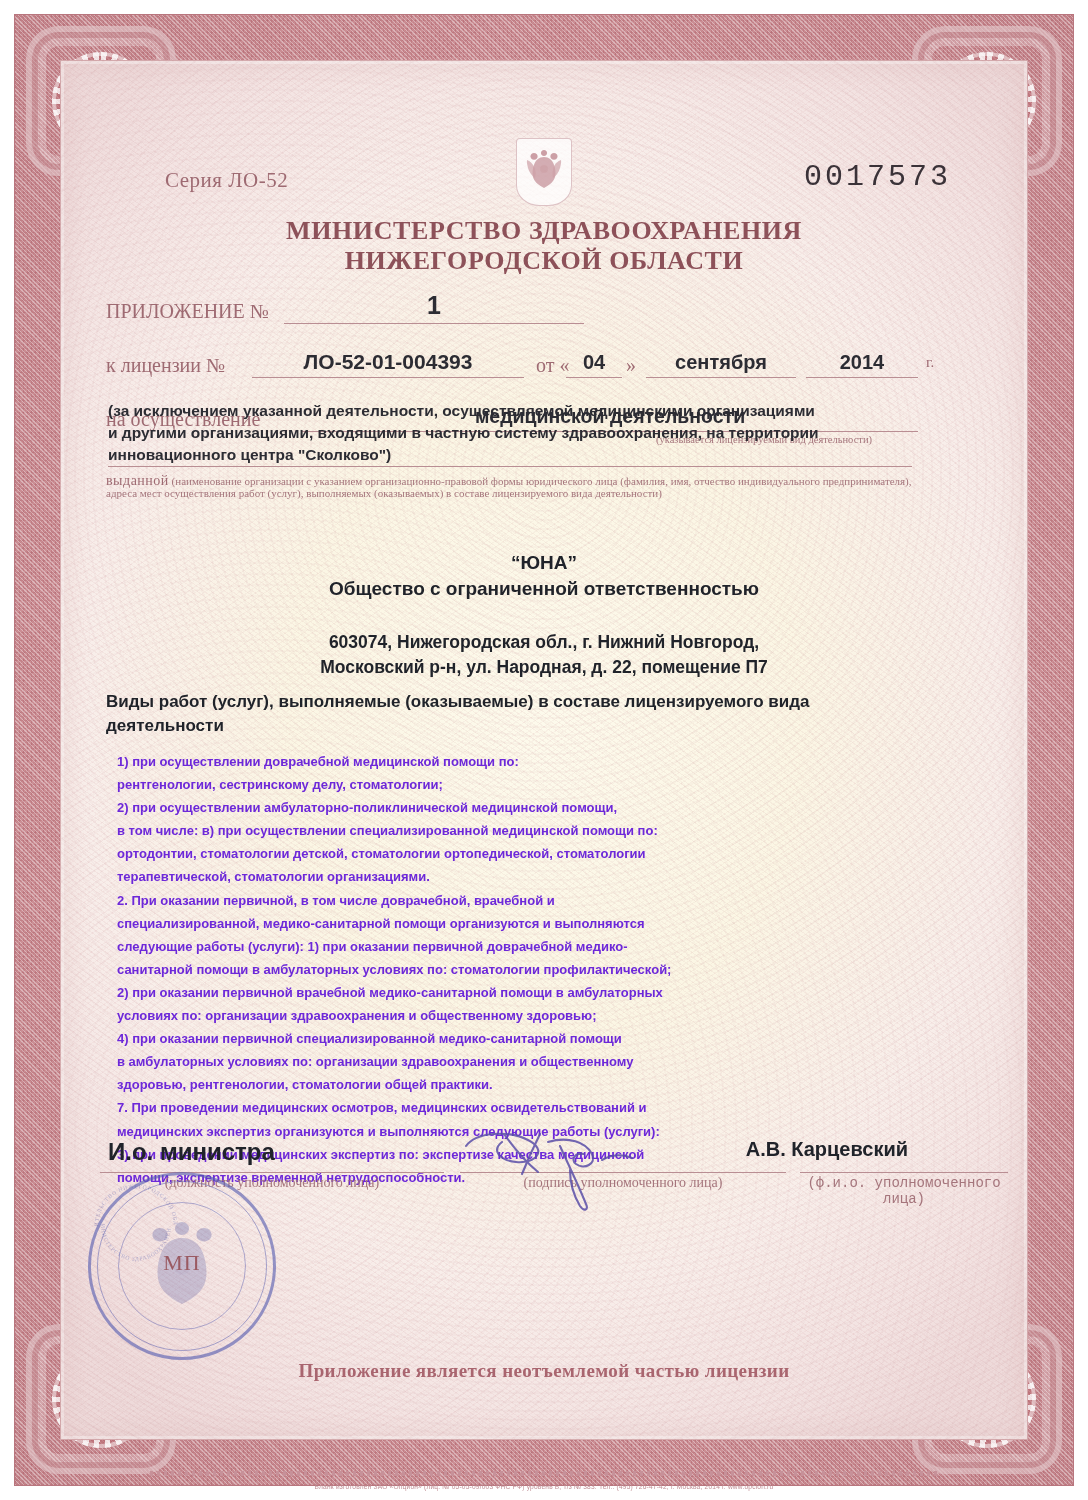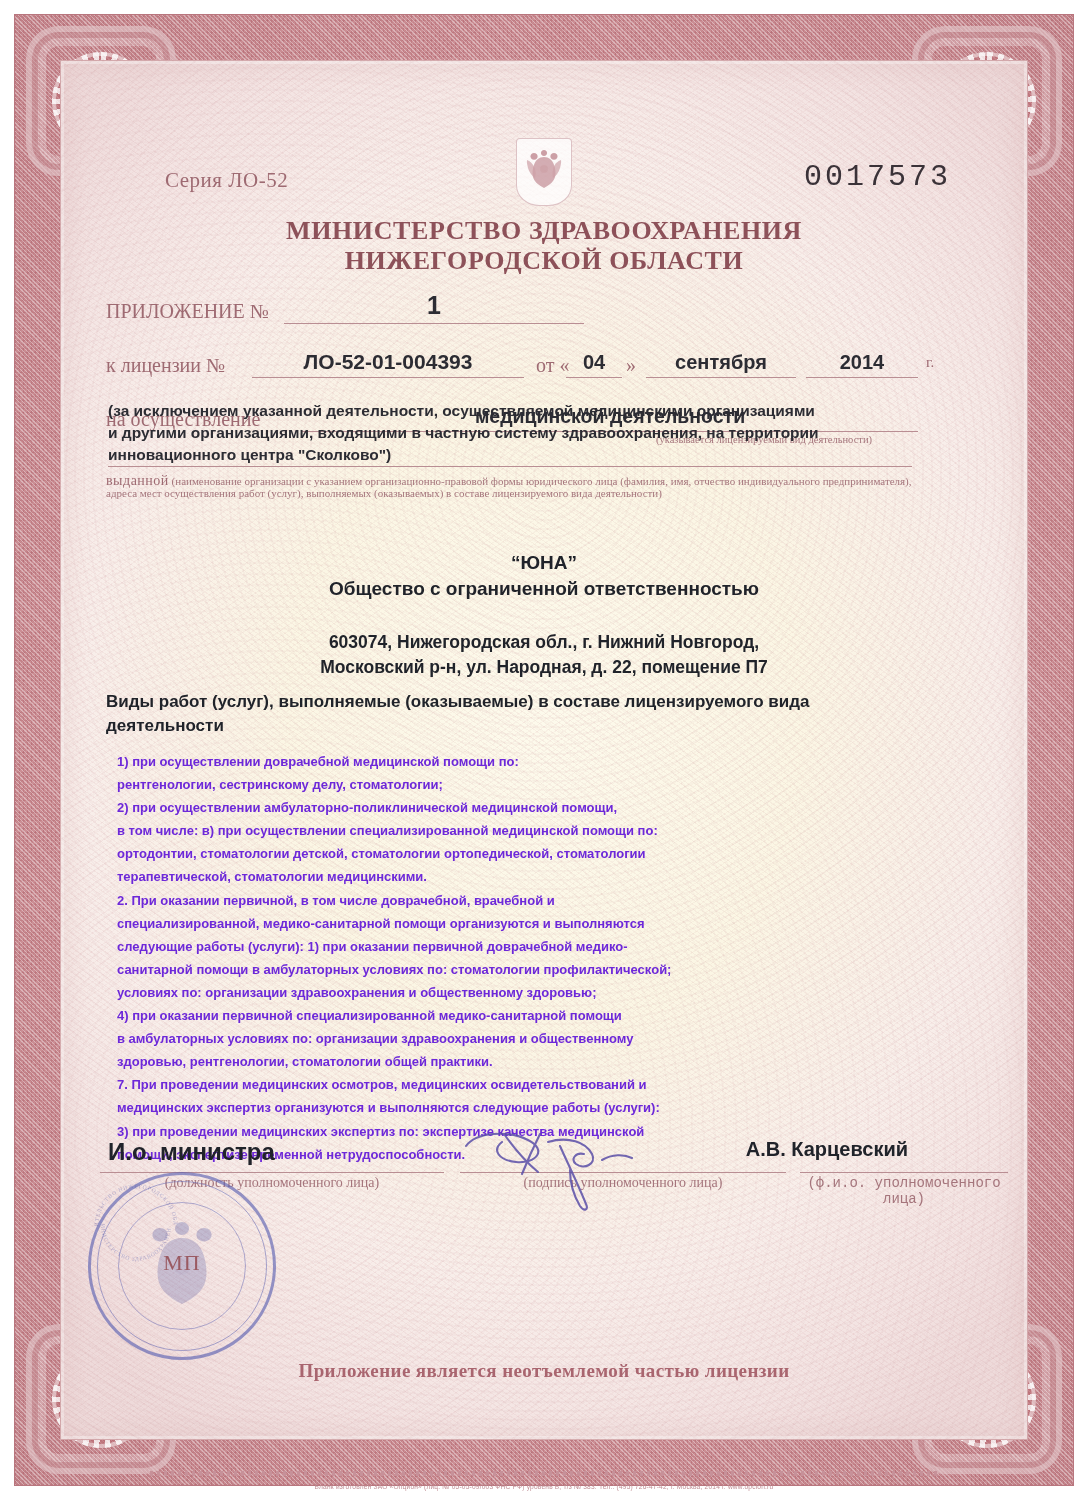--- a/index.html
+++ b/index.html
@@ -264,25 +264,26 @@
     </div>
 
     <div class="works-title">Виды работ (услуг), выполняемые (оказываемые) в составе лицензируемого вида деятельности</div>
 
     <div class="body-list">
       <p>1) при осуществлении доврачебной медицинской помощи по:</p>
       <p>рентгенологии, сестринскому делу, стоматологии;</p>
       <p>2) при осуществлении амбулаторно-поликлинической медицинской помощи,</p>
       <p>в том числе: в) при осуществлении специализированной медицинской помощи по:</p>
       <p>ортодонтии, стоматологии детской, стоматологии ортопедической, стоматологии</p>
-      <p>терапевтической, стоматологии медицинскими.</p>
+      <p>терапевтической, стоматологии организациями.</p>
       <p>2. При оказании первичной, в том числе доврачебной, врачебной и</p>
       <p>специализированной, медико-санитарной помощи организуются и выполняются</p>
       <p>следующие работы (услуги): 1) при оказании первичной доврачебной медико-</p>
       <p>санитарной помощи в амбулаторных условиях по: стоматологии профилактической;</p>
+      <p>2) при оказании первичной врачебной медико-санитарной помощи в амбулаторных</p>
       <p>условиях по: организации здравоохранения и общественному здоровью;</p>
       <p>4) при оказании первичной специализированной медико-санитарной помощи</p>
       <p>в амбулаторных условиях по: организации здравоохранения и общественному</p>
       <p>здоровью, рентгенологии, стоматологии общей практики.</p>
       <p>7. При проведении медицинских осмотров, медицинских освидетельствований и</p>
       <p>медицинских экспертиз организуются и выполняются следующие работы (услуги):</p>
       <p>3) при проведении медицинских экспертиз по: экспертизе качества медицинской</p>
       <p>помощи, экспертизе временной нетрудоспособности.</p>
     </div>
 

